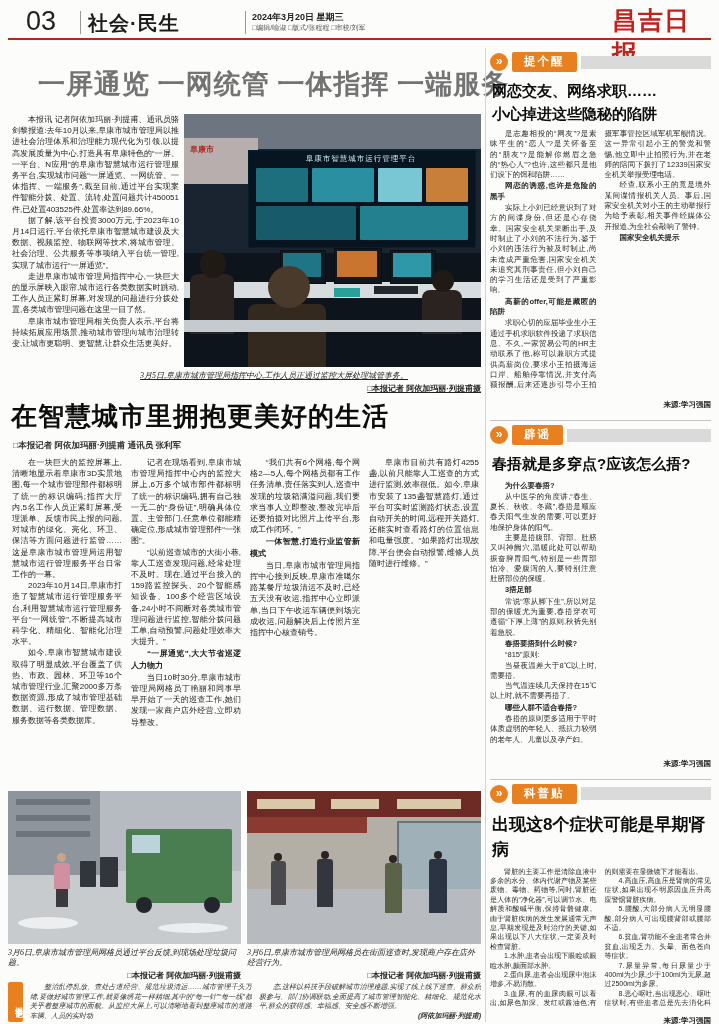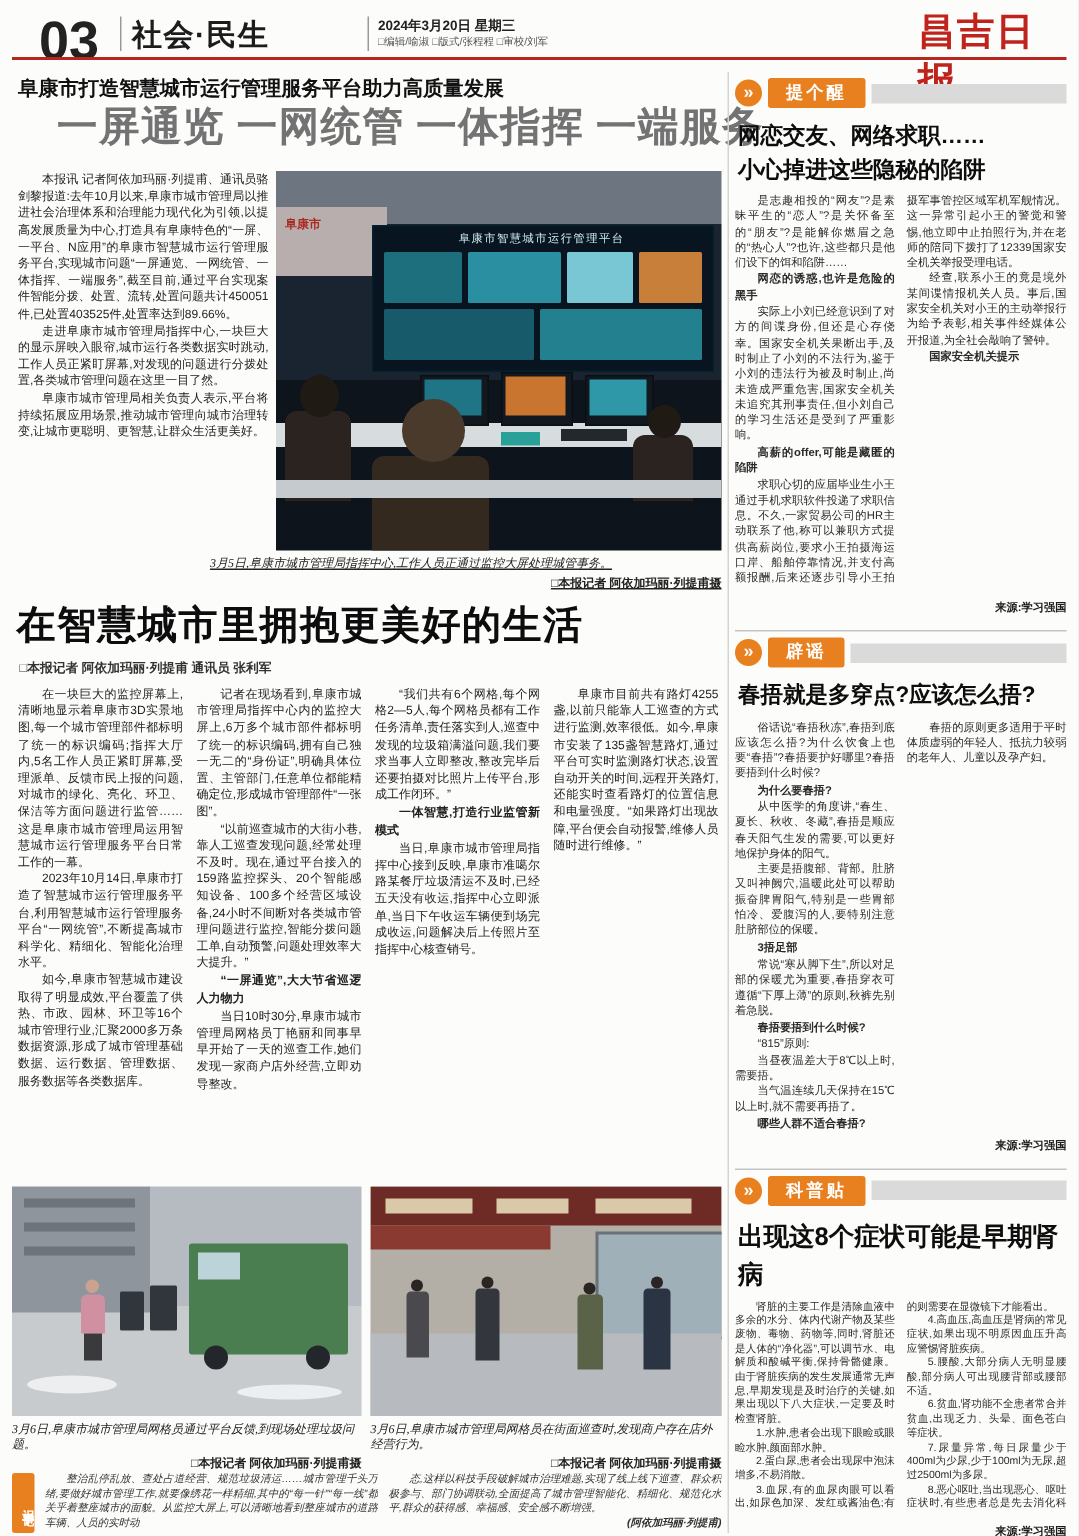--- a/index.html
+++ b/index.html
@@ -1,20 +1,20 @@
 <!DOCTYPE html>
 <html><head>
 <meta charset="utf-8">
 <style>
   html,body{margin:0;padding:0;background:#e8e8e8;}
   .page{position:relative;width:719px;height:1024px;background:#fcfcfa;overflow:hidden;
         font-family:"Liberation Sans",sans-serif;color:#1c1c1c;}
   .abs{position:absolute;}
   
-  .pageno{left:26px;top:6px;font-size:36px;font-weight:bold;color:#222;}
+  .pageno{left:26px;top:6px;font-size:27px;font-weight:normal;color:#222;}
   .mh-vr{width:1px;background:#999;}
   .sec-name{left:88px;top:10px;font-size:20px;font-weight:bold;letter-spacing:1px;}
   .mh-date{left:252px;top:11px;font-size:9px;font-weight:bold;color:#222;text-align:center;}
   .mh-staff{left:252px;top:23px;font-size:7px;color:#555;}
   .logo{left:612px;top:4px;width:100px;font-family:"Liberation Serif",serif;
         font-size:25px;font-weight:900;color:#bf231c;letter-spacing:1px;}
   .red-rule{left:8px;top:38px;width:703px;height:2px;background:#b5271f;}
   
   .kicker{left:12px;top:50px;width:469px;font-size:13.5px;font-weight:bold;color:#111;}
   .headline1{left:10px;top:66px;width:472px;font-family:"Liberation Serif",serif;
@@ -105,24 +105,24 @@
 
   <div class="abs pageno">03</div>
   <div class="abs mh-vr" style="left:80px;top:11px;height:23px;"></div>
   <div class="abs sec-name">社会·民生</div>
   <div class="abs mh-vr" style="left:245px;top:11px;height:23px;"></div>
   <div class="abs mh-date">2024年3月20日 星期三</div>
   <div class="abs mh-staff">□编辑/喻淑 □版式/张程程 □审校/刘军</div>
   <div class="abs logo">昌吉日报</div>
   <div class="abs red-rule"></div>
 
-  <div class="abs kicker">阜康市打造智慧城市运行管理服务平台助力高质量发展</div>
   <div class="abs headline1">一屏通览 一网统管 一体指挥 一端服务</div>
   <div class="abs art1-col">
       <div class="bk-p">本报讯 记者阿依加玛丽·列提甫、通讯员骆剑黎报道:去年10月以来,阜康市城市管理局以推进社会治理体系和治理能力现代化为引领,以提高发展质量为中心,打造具有阜康特色的“一屏、一平台、N应用”的阜康市智慧城市运行管理服务平台,实现城市问题“一屏通览、一网统管、一体指挥、一端服务”,截至目前,通过平台实现案件智能分拨、处置、流转,处置问题共计450051件,已处置403525件,处置率达到89.66%。</div>
+      <div class="bk-p">据了解,该平台投资3000万元,于2023年10月14日运行,平台依托阜康市智慧城市建设及大数据、视频监控、物联网等技术,将城市管理、社会治理、公共服务等事项纳入平台统一管理,实现了城市运行“一屏通览”。</div>
       <div class="bk-p">走进阜康市城市管理局指挥中心,一块巨大的显示屏映入眼帘,城市运行各类数据实时跳动,工作人员正紧盯屏幕,对发现的问题进行分拨处置,各类城市管理问题在这里一目了然。</div>
       <div class="bk-p">阜康市城市管理局相关负责人表示,平台将持续拓展应用场景,推动城市管理向城市治理转变,让城市更聪明、更智慧,让群众生活更美好。</div>
     </div>
 
   <div class="abs photo1">
     <div class="p1-wallpatch"></div>
     <div class="p1-walltext">阜康市</div>
     <div class="p1-screenwall"></div>
     <div class="p1-banner">阜康市智慧城市运行管理平台</div>
     <div class="p1-scr" style="left:72px;top:54px;width:52px;height:34px;background:#1d6f7e;"></div>
@@ -262,21 +262,20 @@
     <div>
       <div class="sb-head">
         <div class="sb-arrow">»</div>
         <div class="sb-tab">辟谣</div>
         <div class="sb-bar"></div>
       </div>
       <div class="sb-title">
         <span style="display:block">春捂就是多穿点?应该怎么捂?</span>
       </div>
       <div class="sb-body" style="height:276px;">
-          <div class="bk-p">俗话说“春捂秋冻”,春捂到底应该怎么捂?为什么饮食上也要“春捂”?春捂要护好哪里?春捂要捂到什么时候?</div>
           <div class="bk-h">为什么要春捂?</div>
           <div class="bk-p">从中医学的角度讲,“春生、夏长、秋收、冬藏”,春捂是顺应春天阳气生发的需要,可以更好地保护身体的阳气。</div>
           <div class="bk-p">主要是捂腹部、背部。肚脐又叫神阙穴,温暖此处可以帮助振奋脾胃阳气,特别是一些胃部怕冷、爱腹泻的人,要特别注意肚脐部位的保暖。</div>
           <div class="bk-h">3捂足部</div>
           <div class="bk-p">常说“寒从脚下生”,所以对足部的保暖尤为重要,春捂穿衣可遵循“下厚上薄”的原则,秋裤先别着急脱。</div>
           <div class="bk-h">春捂要捂到什么时候?</div>
           <div class="bk-p">“815”原则:</div>
           <div class="bk-p">当昼夜温差大于8℃以上时,需要捂。</div>
           <div class="bk-p">当气温连续几天保持在15℃以上时,就不需要再捂了。</div>
           <div class="bk-h">哪些人群不适合春捂?</div>

